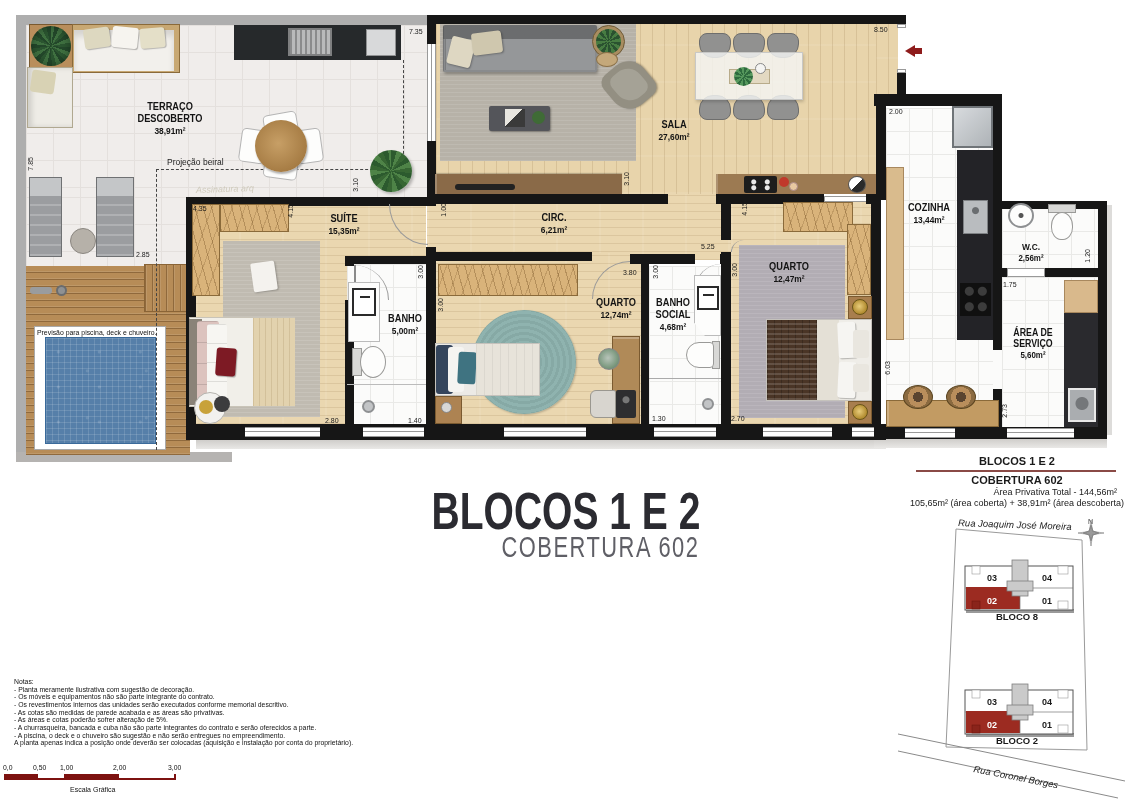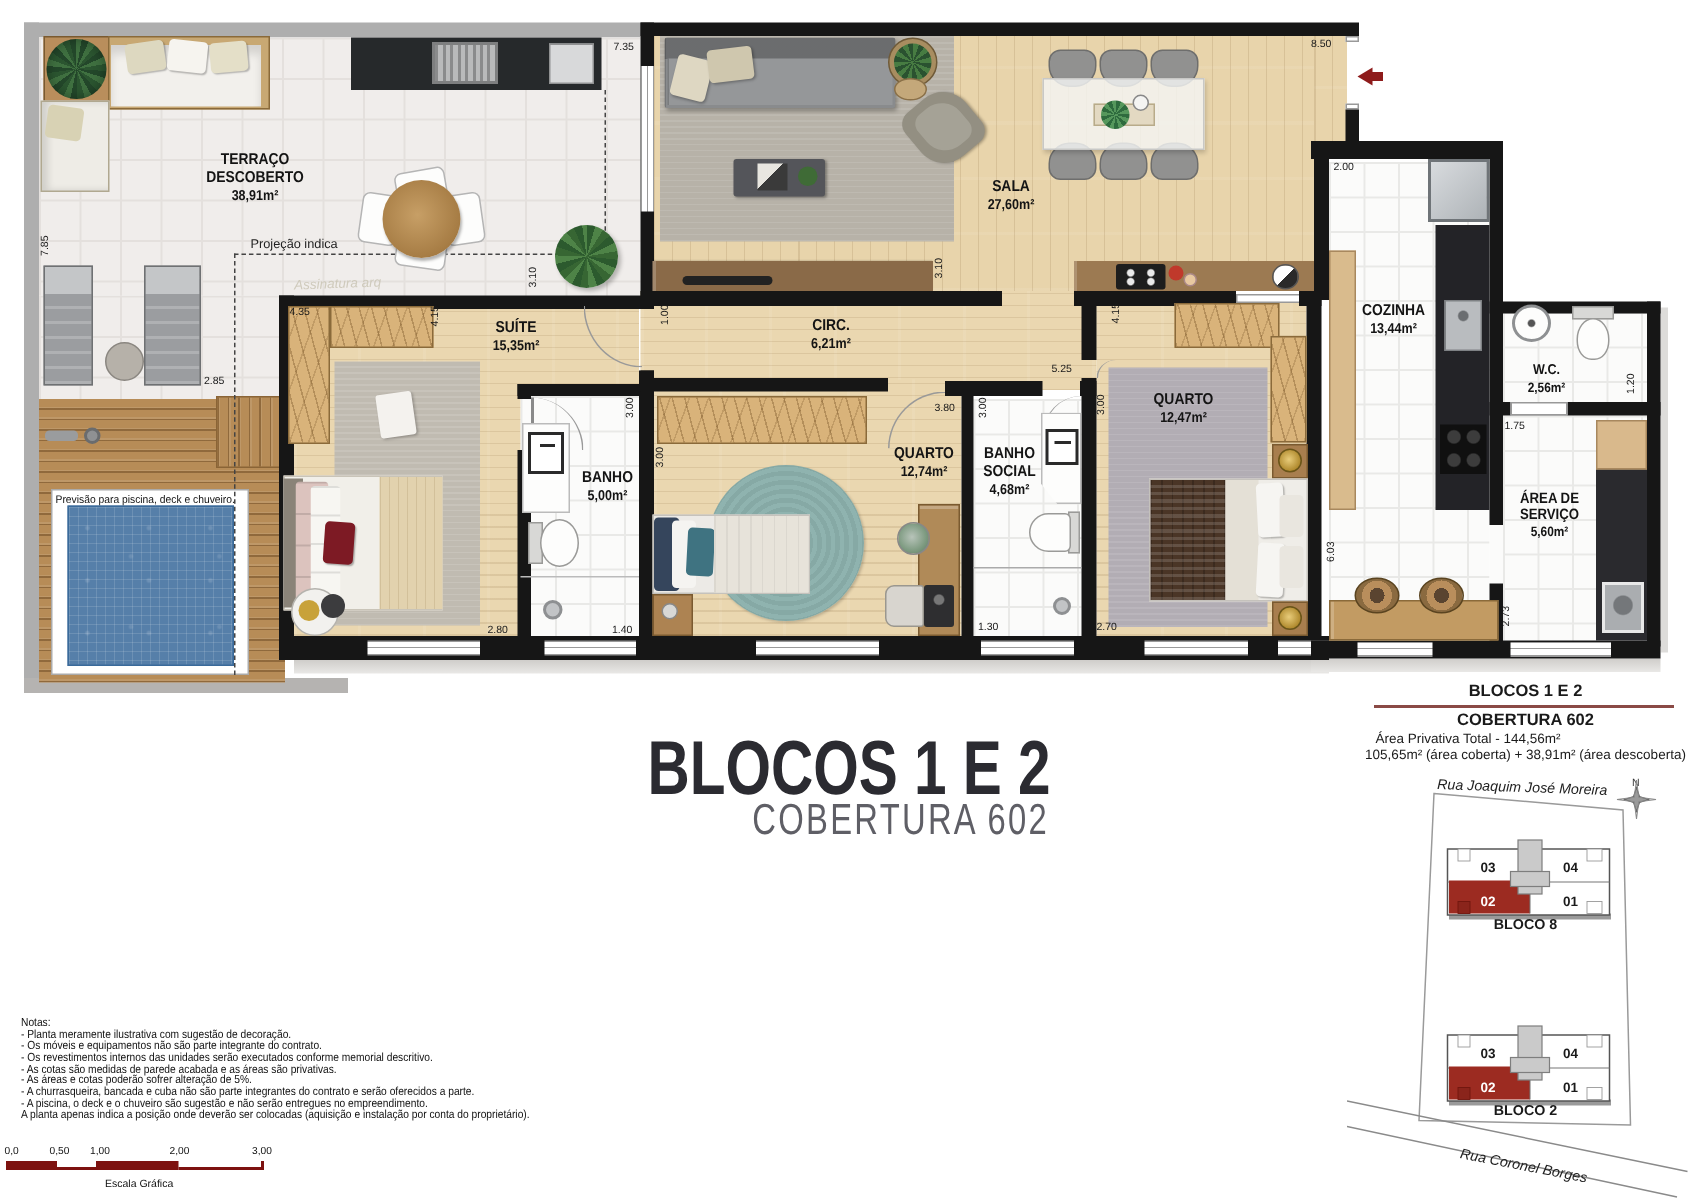--- a/index.html
+++ b/index.html
@@ -421,21 +421,21 @@
 <div class="abs" style="left:1064px;top:280px;width:34px;height:33px;background:#d9b98c;border:1px solid #a8885e;box-sizing:border-box;"></div>
 
 <div class="abs" style="left:1068px;top:388px;width:28px;height:34px;background:#aaadb0;border:2px solid #e8e8e8;box-sizing:border-box;background-image:radial-gradient(circle at 50% 45%,#74777a 6px,transparent 7px);"></div>
 
 <div class="abs" style="left:905px;top:45px;width:0;height:0;border-top:6px solid transparent;border-bottom:6px solid transparent;border-right:10px solid #8e1b1b;"></div>
 
 <div class="abs" style="left:914px;top:48px;width:8px;height:6px;background:#8e1b1b;"></div>
 
 <div class="rlab" style="left:110px;top:101px;width:120px;">TERRAÇO<br>DESCOBERTO<br><span class="m2">38,91m²</span></div>
 
-<div class="abs" style="left:167px;top:157px;font-size:8.5px;color:#222;">Projeção indica</div>
+<div class="abs" style="left:167px;top:157px;font-size:8.5px;color:#222;">Projeção beiral</div>
 
 <div class="abs" style="left:196px;top:184px;font-size:9px;color:#c8c3b2;font-style:italic;transform:rotate(-2deg);opacity:.8;">Assinatura arq</div>
 
 <div class="rlab" style="left:624px;top:119px;width:100px;">SALA<br><span class="m2">27,60m²</span></div>
 
 <div class="rlab" style="left:504px;top:212px;width:100px;">CIRC.<br><span class="m2">6,21m²</span></div>
 
 <div class="rlab" style="left:294px;top:213px;width:100px;">SUÍTE<br><span class="m2">15,35m²</span></div>
 
 <div class="rlab" style="left:355px;top:313px;width:100px;">BANHO<br><span class="m2">5,00m²</span></div>
@@ -527,21 +527,21 @@
 <div class="abs" style="left:174px;top:774px;width:2px;height:6px;background:#7d1210;"></div>
 
 <div class="abs" style="left:70px;top:786px;font-size:7px;color:#111;">Escala Gráfica</div>
 
 <div class="abs" style="left:917px;top:455px;width:200px;text-align:center;font-size:11px;font-weight:bold;color:#1a1a1a;">BLOCOS 1 E 2</div>
 
 <div class="abs" style="left:916px;top:470px;width:200px;height:2px;background:#8a4a46;"></div>
 
 <div class="abs" style="left:917px;top:474px;width:200px;text-align:center;font-size:11px;font-weight:bold;color:#1a1a1a;">COBERTURA 602</div>
 
-<div class="abs" style="left:917px;top:487px;width:200px;text-align:left;font-size:9px;color:#1a1a1a;">Área Privativa Total - 144,56m²</div>
+<div class="abs" style="left:917px;top:487px;width:200px;text-align:right;font-size:9px;color:#1a1a1a;">Área Privativa Total - 144,56m²</div>
 
 <div class="abs" style="left:902px;top:498px;width:230px;text-align:center;font-size:9px;color:#1a1a1a;">105,65m² (área coberta) + 38,91m² (área descoberta)</div>
 
 <svg class="abs" style="left:898px;top:510px;" width="232" height="289" viewBox="0 0 232 289">
 
   <text x="60" y="16" font-size="9.5" font-style="italic" fill="#222" transform="rotate(2 60 16)" font-family="Liberation Sans,sans-serif">Rua Joaquim José Moreira</text>
 
   <g transform="translate(193,23)">
     <text x="-3" y="-9" font-size="7" fill="#333" font-family="Liberation Sans,sans-serif">N</text>
     <path d="M0,-8 L2,-2 L8,0 L2,2 L0,8 L-2,2 L-8,0 L-2,-2 Z" fill="#9a9a9a" stroke="#666" stroke-width="0.7"></path>

